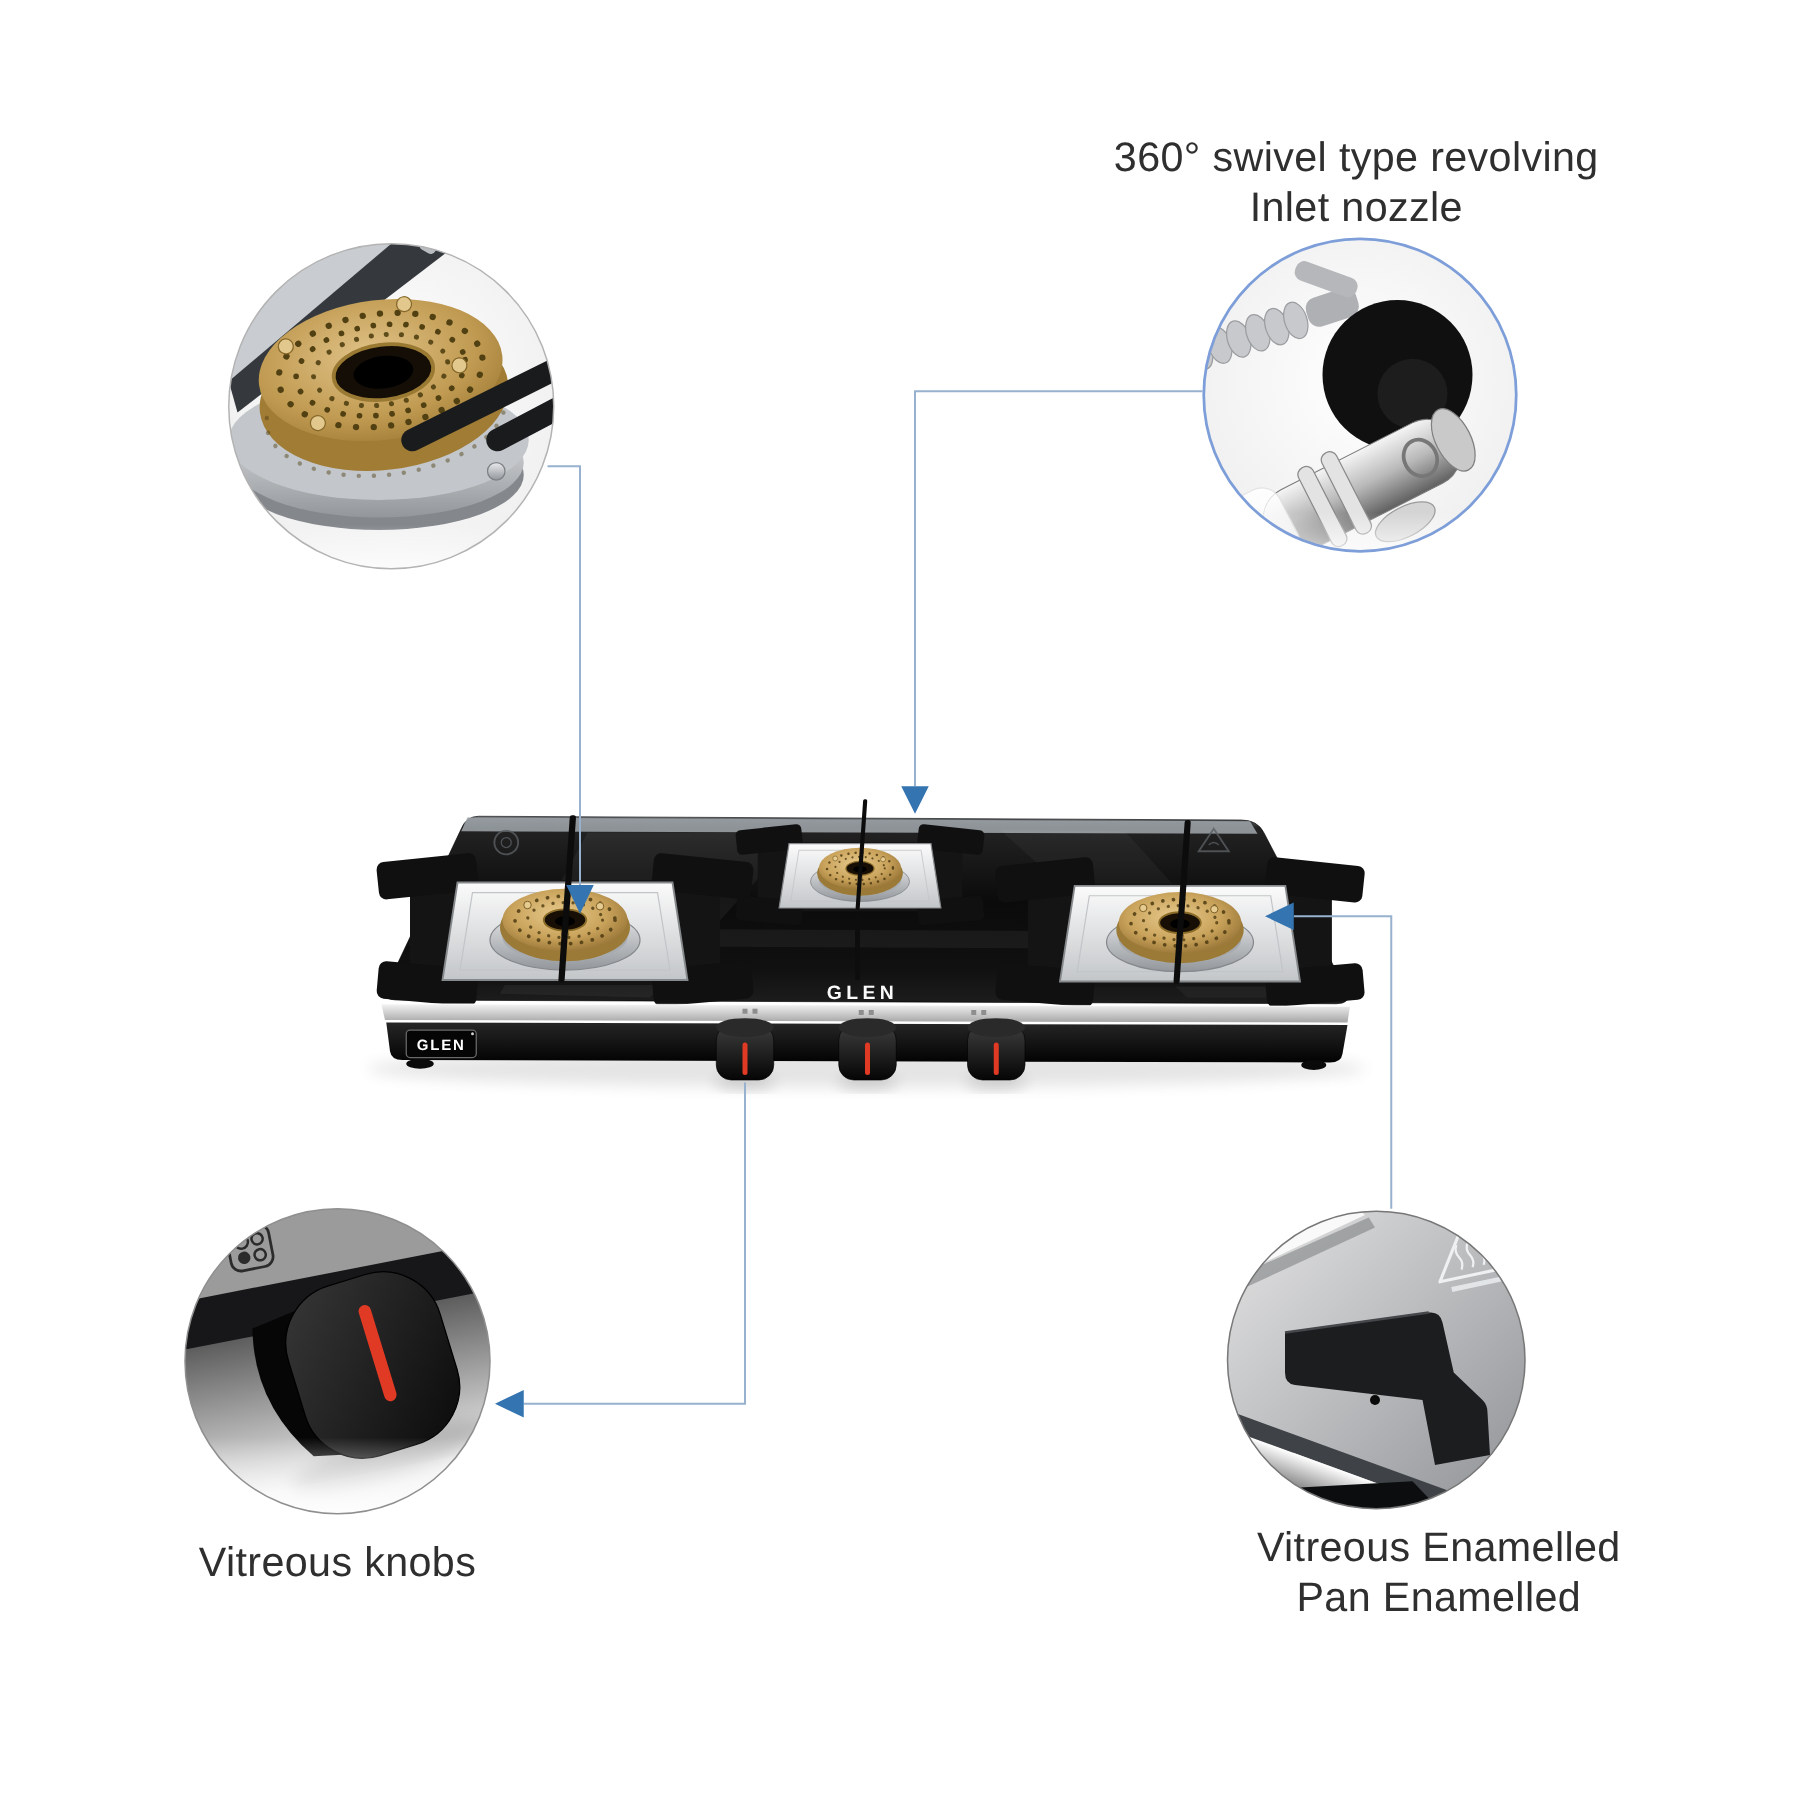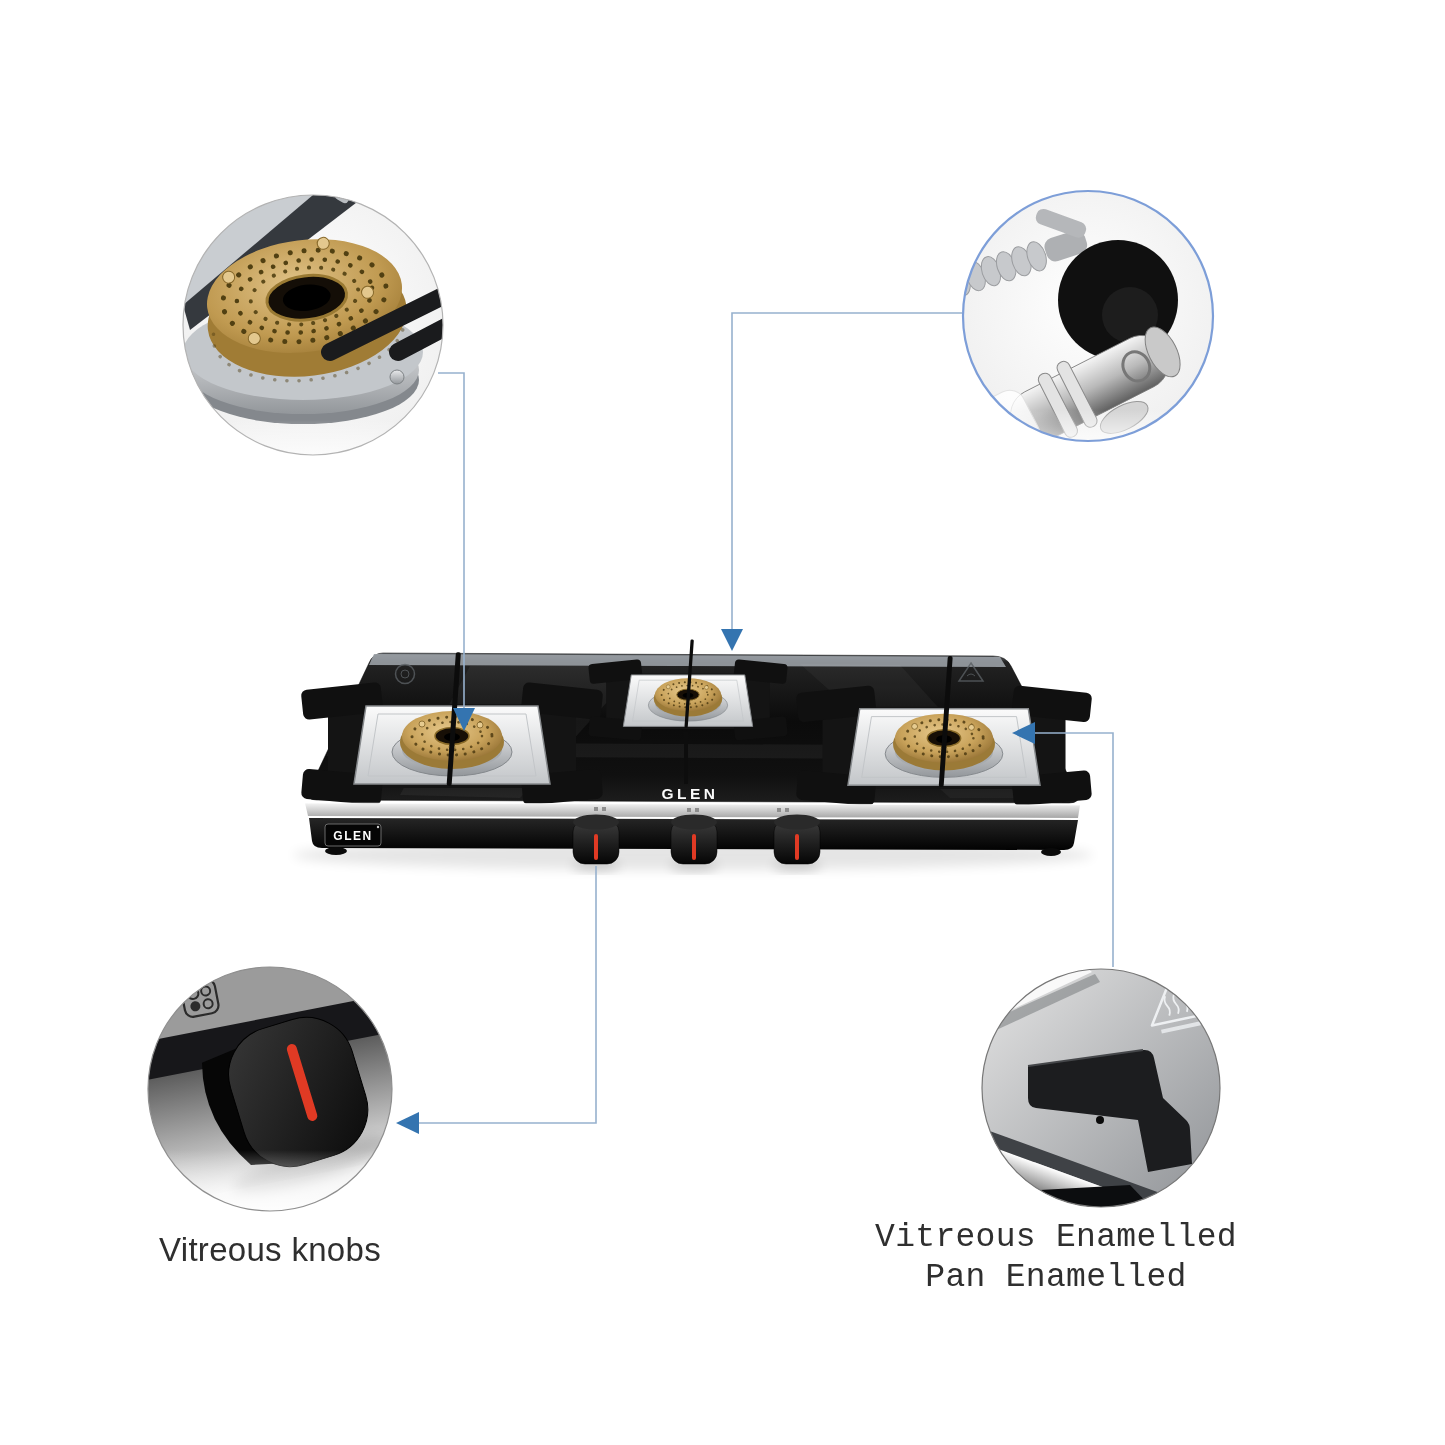--- a/index.html
+++ b/index.html
@@ -4,21 +4,21 @@
 <style>
   html,body{margin:0;padding:0;background:#fff;}
   .canvas{position:relative;width:1445px;height:1445px;background:#ffffff;overflow:hidden;
           font-family:"Liberation Sans", sans-serif;}
   .art{position:absolute;left:0;top:0;width:1445px;height:1445px;}
   .label{position:absolute;transform:translate(-50%,-50%);text-align:center;
          color:#2f2f2f;font-size:33px;line-height:40px;letter-spacing:.3px;white-space:nowrap;}
   #label-brass{left:300px;top:157px;}
   #label-nozzle{left:1085px;top:146px;}
   #label-knobs{left:270px;top:1250px;}
-  #label-pan{left:1056px;top:1258px;font-family:Liberation Mono, monospace;}
+  #label-pan{left:1151px;top:1258px;}
 </style>
 </head>
 <body>
 
 <div class="canvas">
 
 <svg class="art" viewBox="0 0 1445 1445" xmlns="http://www.w3.org/2000/svg">
   <defs>
     <radialGradient id="gCircleBg" cx="0.5" cy="0.45" r="0.75">
       <stop offset="0" stop-color="#ffffff"></stop>
@@ -322,20 +322,22 @@
       <path d="M 1028,1066 L 1143,1050" stroke="#45474a" stroke-width="2" fill="none"></path>
       <circle cx="1100" cy="1120" r="4" fill="#0a0a0a"></circle>
       <polygon points="1040,1190 1130,1185 1152,1208 1062,1214" fill="#0c0d0f"></polygon>
     </g>
     <circle cx="1101" cy="1088" r="119" fill="none" stroke="#777777" stroke-width="1.2"></circle>
   </g>
 </svg>
 
 
   <div class="label" id="label-nozzle">
+    <span style="display:block">360° swivel type revolving</span>
+    <span style="display:block">Inlet nozzle</span>
   </div>
 
   <div class="label" id="label-knobs">Vitreous knobs</div>
 
   <div class="label" id="label-pan">
     <span style="display:block">Vitreous Enamelled</span>
     <span style="display:block">Pan Enamelled</span>
   </div>
 
 </div>

